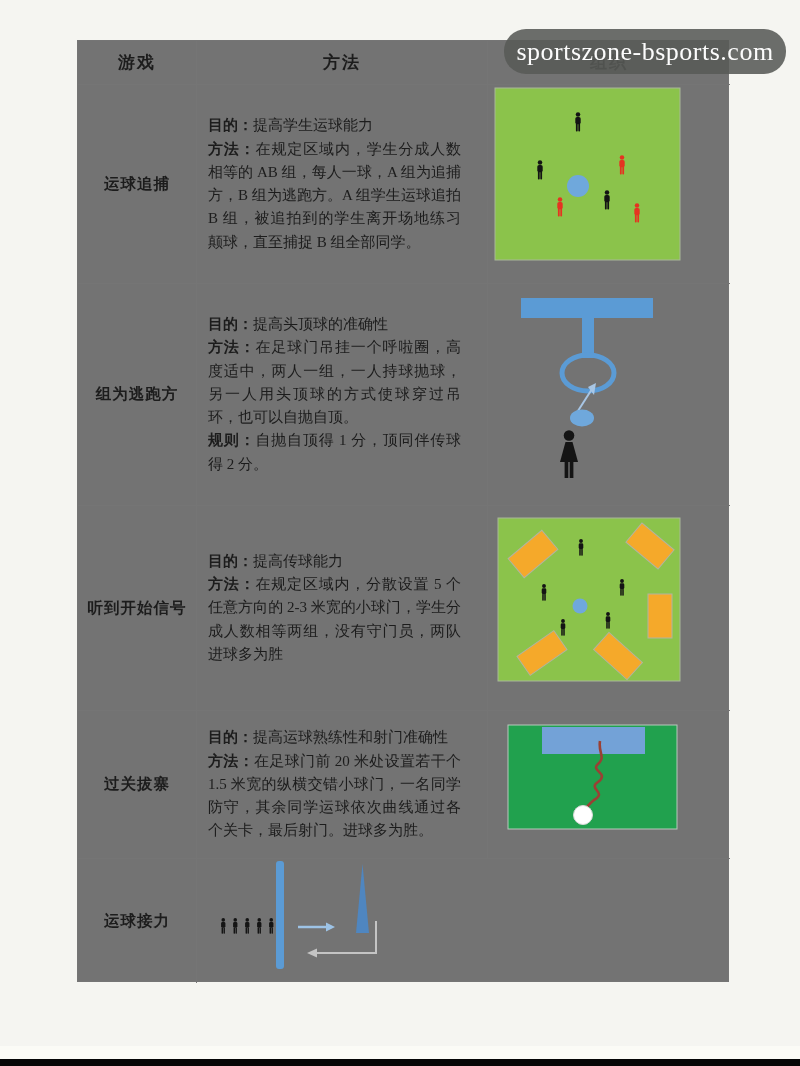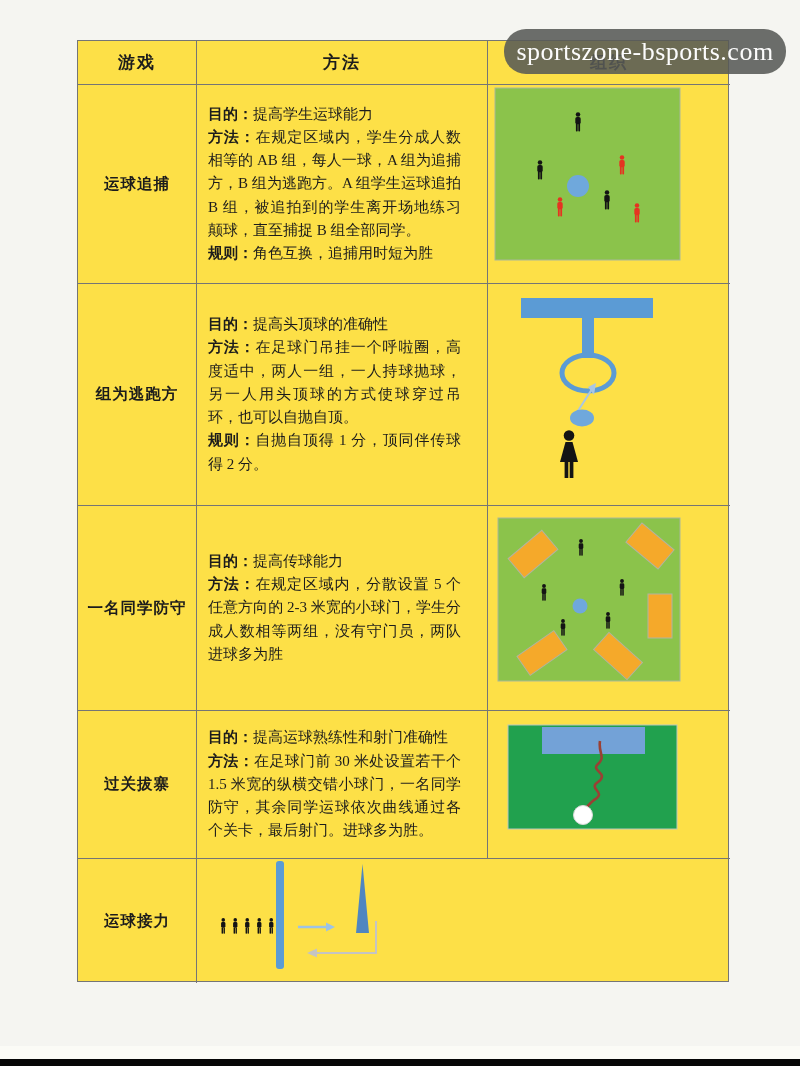--- a/index.html
+++ b/index.html
@@ -2,21 +2,21 @@
 <html><head>
 <meta charset="utf-8">
 <style>
   html,body{margin:0;padding:0;}
   body{width:800px;height:1066px;position:relative;background:#f5f5f1;
        font-family:"Liberation Serif","DejaVu Serif",serif;color:#1c1c1c;overflow:hidden;}
   .page{position:absolute;inset:0;}
   .table{position:absolute;left:77px;top:40px;width:652px;height:942px;
          display:grid;grid-template-columns:119px 291px 242px;
          grid-template-rows:44px 199px 222px 205px 148px 124px;
-         border:1px solid #757575;background:#fde047;box-sizing:border-box;}
+         border:1px solid #757575;background:#737373;box-sizing:border-box;}
   .cell{border-right:1px solid #757575;border-bottom:1px solid #757575;
         box-sizing:border-box;overflow:hidden;}
   .cell.last-col{border-right:none;text-align:center;}
   .cell.last-row{border-bottom:none;}
   .hcell{display:flex;align-items:center;justify-content:center;
          font-size:17px;font-weight:600;letter-spacing:2px;}
   .gcell{display:flex;align-items:center;justify-content:center;
          font-size:15.5px;font-weight:700;letter-spacing:1px;}
   .mcell{display:flex;flex-direction:column;justify-content:center;
          padding:4px 26px 4px 11px;font-size:15px;line-height:1.55;}
@@ -58,21 +58,20 @@
   <div class="table">
 
     <div class="cell hcell">游戏</div>
     <div class="cell hcell">方法</div>
     <div class="cell hcell last-col">组织</div>
 
     <div class="cell gcell">运球追捕</div>
     <div class="cell mcell">
       <p><span class="lbl">目的：</span><span>提高学生运球能力</span></p>
       <p><span class="lbl">方法：</span><span>在规定区域内，学生分成人数相等的 AB 组，每人一球，A 组为追捕方，B 组为逃跑方。A 组学生运球追拍 B 组，被追拍到的学生离开场地练习颠球，直至捕捉 B 组全部同学。</span></p>
-      <p><span class="lbl">规则：</span><span>角色互换，追捕用时短为胜</span></p>
     </div>
     <div class="cell ocell last-col">
       <svg width="240" height="198" viewBox="0 0 240 198">
         <rect x="7" y="3" width="185" height="172" stroke="#a9b79a" stroke-width="1" fill="#8bc34b"></rect>
         <circle cx="90" cy="101" r="11" fill="#6fa8dc"></circle>
         <use href="#ic-person" x="85.5" y="27" width="9" height="20" fill="#141414"></use>
         <use href="#ic-person" x="47.5" y="75" width="9" height="20" fill="#141414"></use>
         <use href="#ic-person" x="114.5" y="105" width="9" height="20" fill="#141414"></use>
         <use href="#ic-person" x="129.5" y="70" width="9" height="20" fill="#e53321"></use>
         <use href="#ic-person" x="67.5" y="112" width="9" height="20" fill="#e53321"></use>
@@ -91,21 +90,21 @@
         <rect x="33" y="14" width="132" height="20" fill="#5b9bd5"></rect>
         <rect x="94" y="33" width="12" height="41" fill="#5b9bd5"></rect>
         <ellipse cx="100" cy="89" rx="26" ry="18" fill="none" stroke-width="5" stroke="#5b9bd5"></ellipse>
         <line x1="88" y1="130" x2="104" y2="105" stroke-width="2" stroke="#a8c6e5"></line>
         <polygon points="100,103 108,99 106,111" fill="#a8c6e5"></polygon>
         <ellipse cx="94" cy="134" rx="12" ry="8.5" fill="#6fa8dc"></ellipse>
         <use href="#ic-person-dress" x="68" y="144" width="26" height="54" fill="#141414"></use>
       </svg>
     </div>
 
-    <div class="cell gcell">一名同学防守</div>
+    <div class="cell gcell">听到开始信号</div>
     <div class="cell mcell">
       <p><span class="lbl">目的：</span><span>提高传球能力</span></p>
       <p><span class="lbl">方法：</span><span>在规定区域内，分散设置 5 个任意方向的 2-3 米宽的小球门，学生分成人数相等两组，没有守门员，两队进球多为胜</span></p>
     </div>
     <div class="cell ocell last-col">
       <svg width="240" height="204" viewBox="0 0 240 204">
         <rect x="10" y="12" width="182" height="163" stroke="#a9b79a" stroke-width="1" fill="#8bc34b"></rect>
         <g transform="rotate(-40 45 48)">
             <rect x="23" y="35.5" width="44" height="25" stroke="#b3b3a0" stroke-width="1" fill="#f5a92a"></rect>
           </g>
@@ -126,21 +125,21 @@
         <use href="#ic-person" x="52" y="78" width="8" height="17" fill="#141414"></use>
         <use href="#ic-person" x="130" y="73" width="8" height="17" fill="#141414"></use>
         <use href="#ic-person" x="71" y="113" width="8" height="17" fill="#141414"></use>
         <use href="#ic-person" x="116" y="106" width="8" height="17" fill="#141414"></use>
       </svg>
     </div>
 
     <div class="cell gcell">过关拔寨</div>
     <div class="cell mcell">
       <p><span class="lbl">目的：</span><span>提高运球熟练性和射门准确性</span></p>
-      <p><span class="lbl">方法：</span><span>在足球门前 30 米处设置若干个 1.5 米宽的纵横交错小球门，一名同学防守，其余同学运球依次曲线通过各个关卡，最后射门。进球多为胜。</span></p>
+      <p><span class="lbl">方法：</span><span>在足球门前 20 米处设置若干个 1.5 米宽的纵横交错小球门，一名同学防守，其余同学运球依次曲线通过各个关卡，最后射门。进球多为胜。</span></p>
     </div>
     <div class="cell ocell last-col">
       <svg width="240" height="147" viewBox="0 0 240 147">
         <rect x="20" y="14" width="169" height="104" stroke="#b9c8bd" stroke-width="1" fill="#21a14e"></rect>
         <rect x="54" y="16" width="103" height="27" fill="#73a2d7"></rect>
         <path d="M112,30 C110,42 118,46 110,53 C102,60 122,62 110,71 C99,78 120,81 106,89 C102,92 100,95 98,97" fill="none" stroke-width="2.6" stroke="#9a4034"></path>
         <circle cx="95" cy="104" r="9.5" stroke="#d9d9d9" stroke-width="1" fill="#ffffff"></circle>
       </svg>
     </div>
 

